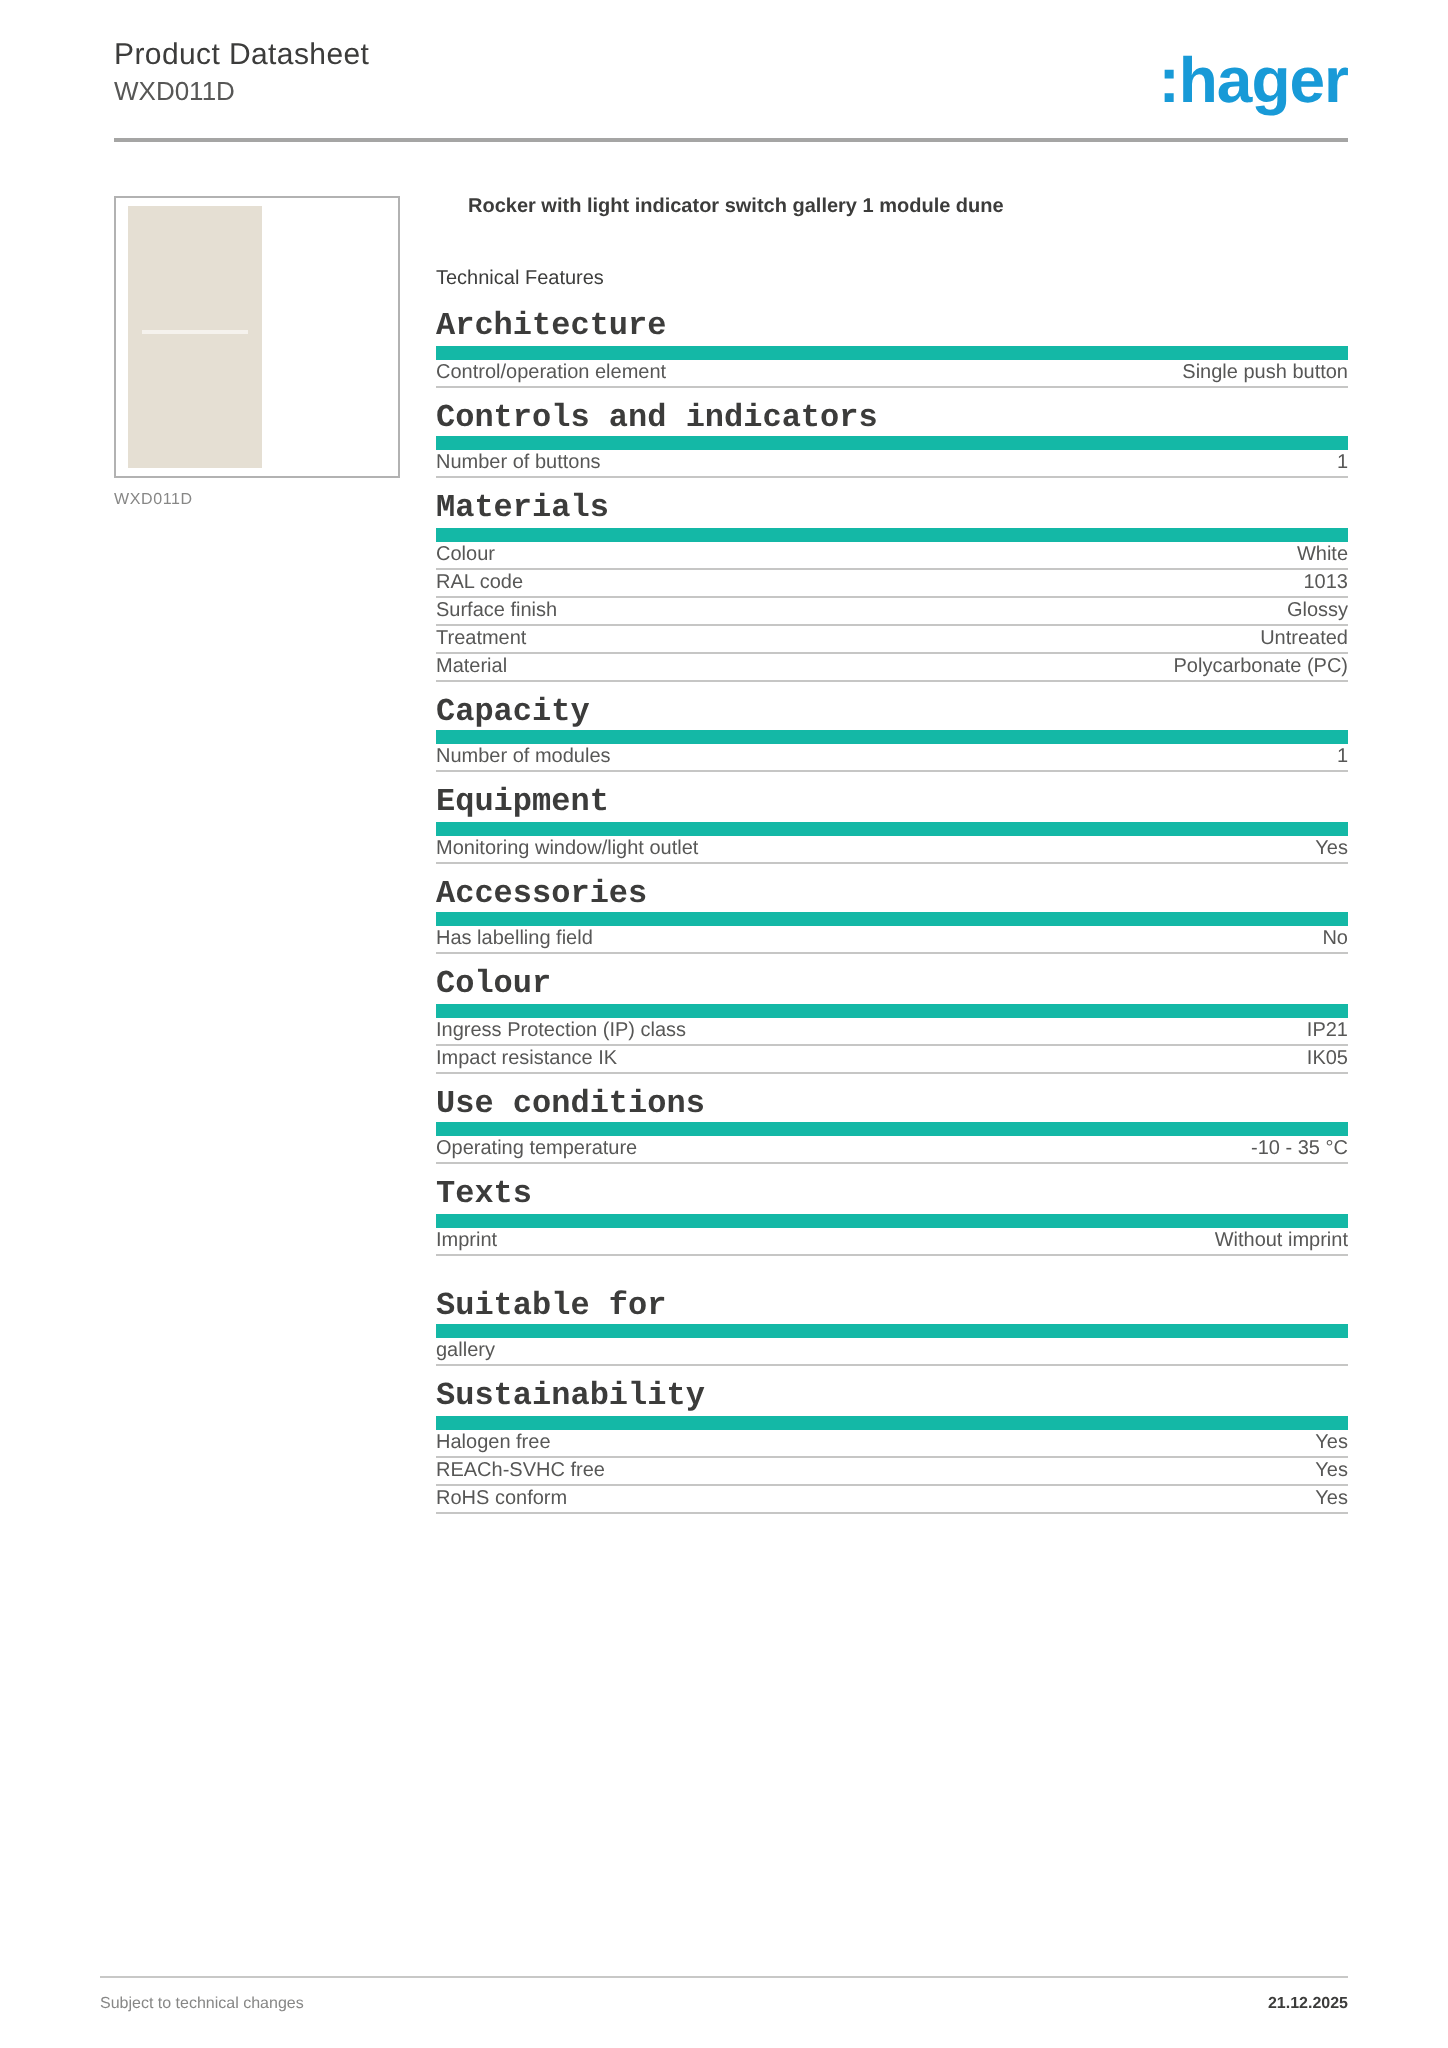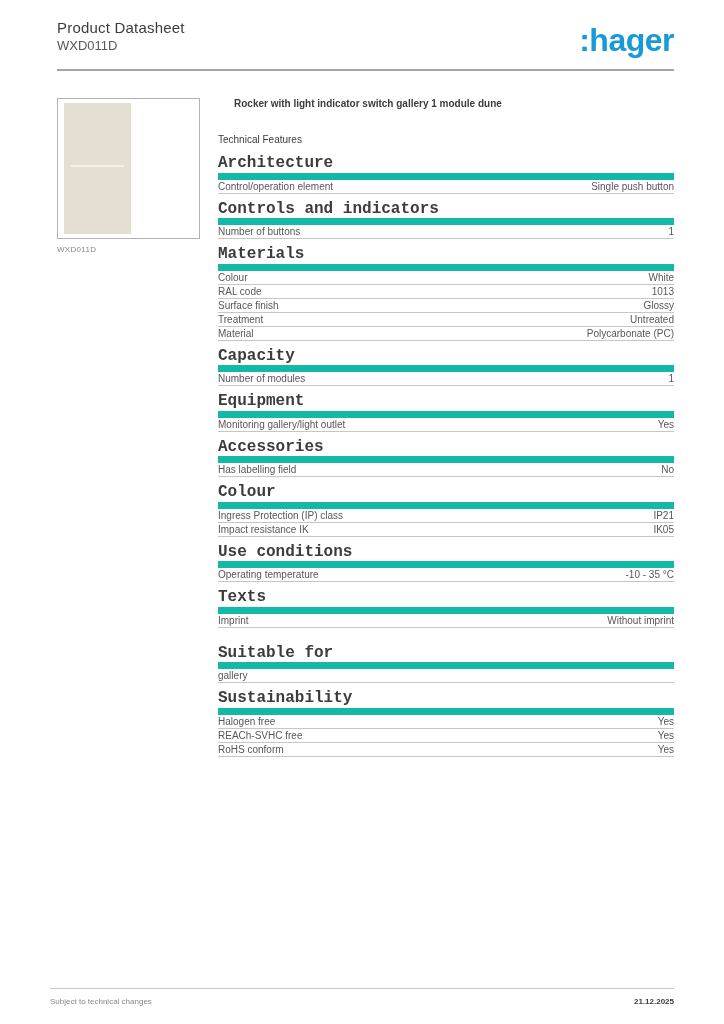--- a/index.html
+++ b/index.html
@@ -221,21 +221,21 @@
           <div class="section" data-name="section-capacity">
             <div class="section-heading" data-name="section-heading">Capacity</div>
             <div class="spec-row" data-name="spec-row">
               <span class="row-label" data-name="spec-label">Number of modules</span>
               <span class="row-value" data-name="spec-value">1</span>
             </div>
           </div>
           <div class="section" data-name="section-equipment">
             <div class="section-heading" data-name="section-heading">Equipment</div>
             <div class="spec-row" data-name="spec-row">
-              <span class="row-label" data-name="spec-label">Monitoring gallery/light outlet</span>
+              <span class="row-label" data-name="spec-label">Monitoring window/light outlet</span>
               <span class="row-value" data-name="spec-value">Yes</span>
             </div>
           </div>
           <div class="section" data-name="section-accessories">
             <div class="section-heading" data-name="section-heading">Accessories</div>
             <div class="spec-row" data-name="spec-row">
               <span class="row-label" data-name="spec-label">Has labelling field</span>
               <span class="row-value" data-name="spec-value">No</span>
             </div>
           </div>

